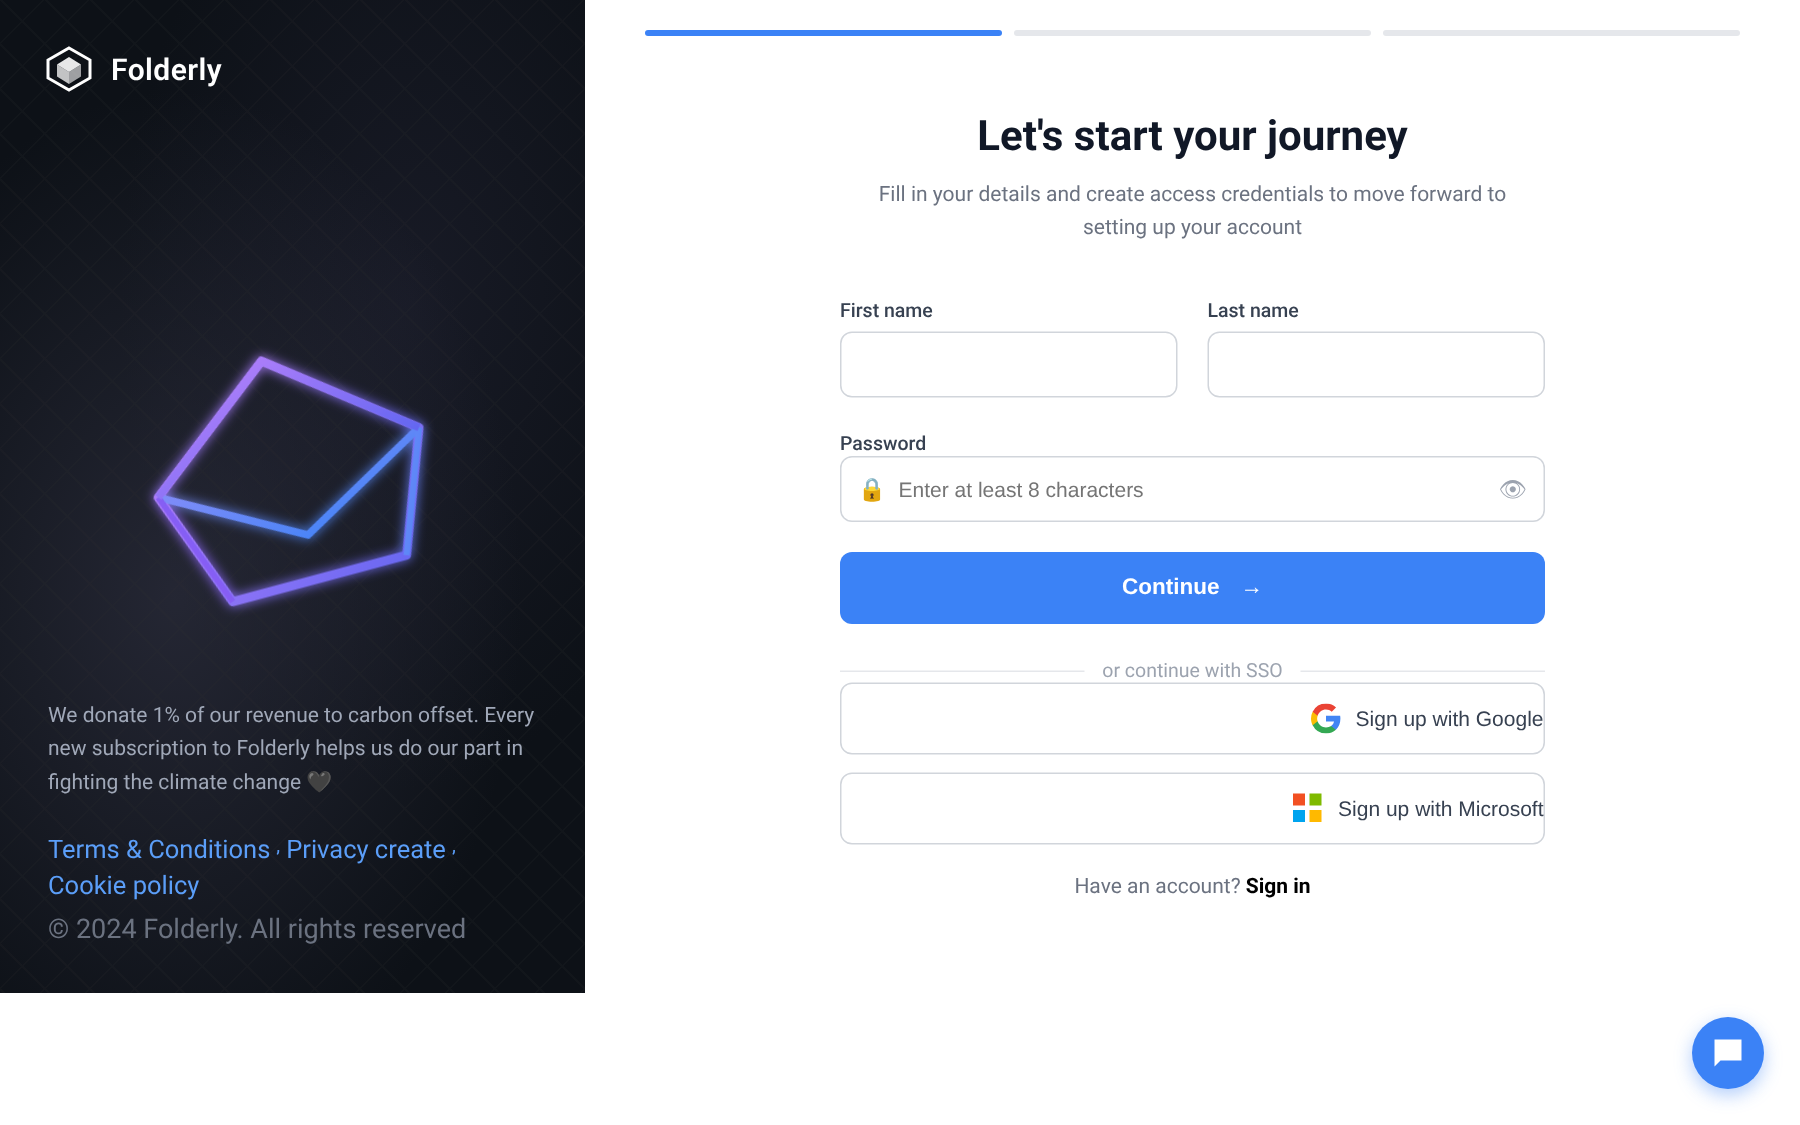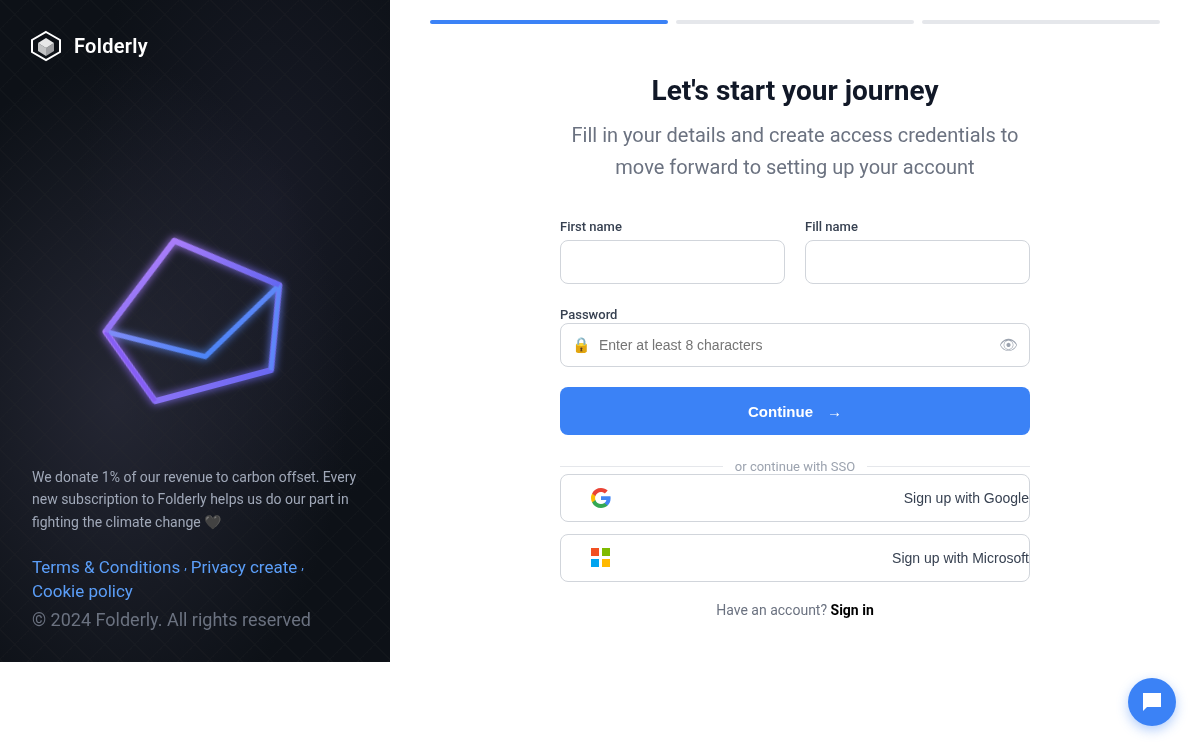--- a/index.html
+++ b/index.html
@@ -143,21 +143,21 @@
     }
 
     .form-title {
       font-size: 28px;
       font-weight: 700;
       color: #111827;
       margin-bottom: 12px;
       text-align: center;
     }
     .form-subtitle {
-      font-size: 20px;
+      font-size: 14px;
       color: #6b7280;
       text-align: center;
       line-height: 1.6;
       margin-bottom: 36px;
       max-width: 460px;
     }
 
     .form-row {
       display: flex;
       gap: 20px;
@@ -262,21 +262,21 @@
       height: 48px;
       background: #fff;
       border: 1.5px solid #d1d5db;
       border-radius: 8px;
       font-size: 14px;
       font-weight: 500;
       color: #374151;
       cursor: pointer;
       display: flex;
       align-items: center;
-      justify-content: space-between;
+      justify-content: flex-end;
       gap: 10px;
       margin-bottom: 12px;
       transition: background 0.2s;
       padding-left: 30px;
     }
 
     .signin-text {
       font-size: 14px;
       color: #6b7280;
       margin-top: 8px;
@@ -401,21 +401,21 @@
   <div class="form-container">
     <h1 class="form-title">Let's start your journey</h1>
     <p class="form-subtitle">Fill in your details and create access credentials to move forward to setting up your account</p>
 
     <div class="form-row">
       <div class="form-group">
         <label class="field-label">First name</label>
         <input class="field-input" type="text" style="">
       </div>
       <div class="form-group">
-        <label class="field-label">Fill name</label>
+        <label class="field-label">Last name</label>
         <input class="field-input" type="text" style="">
       </div>
     </div>
 
 
     <div class="form-single">
       <label class="field-label">Password</label>
       <div class="input-with-icon">
         <span class="input-icon-left">🔒</span>
         <input class="field-input" type="password" placeholder="Enter at least 8 characters" style="">

